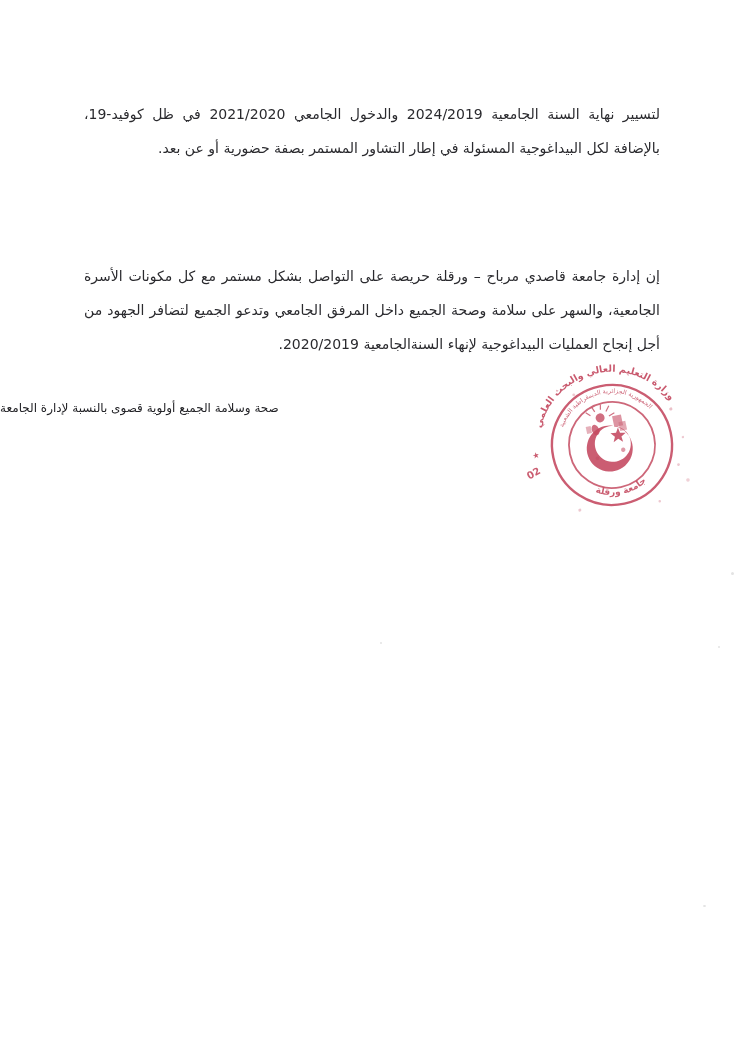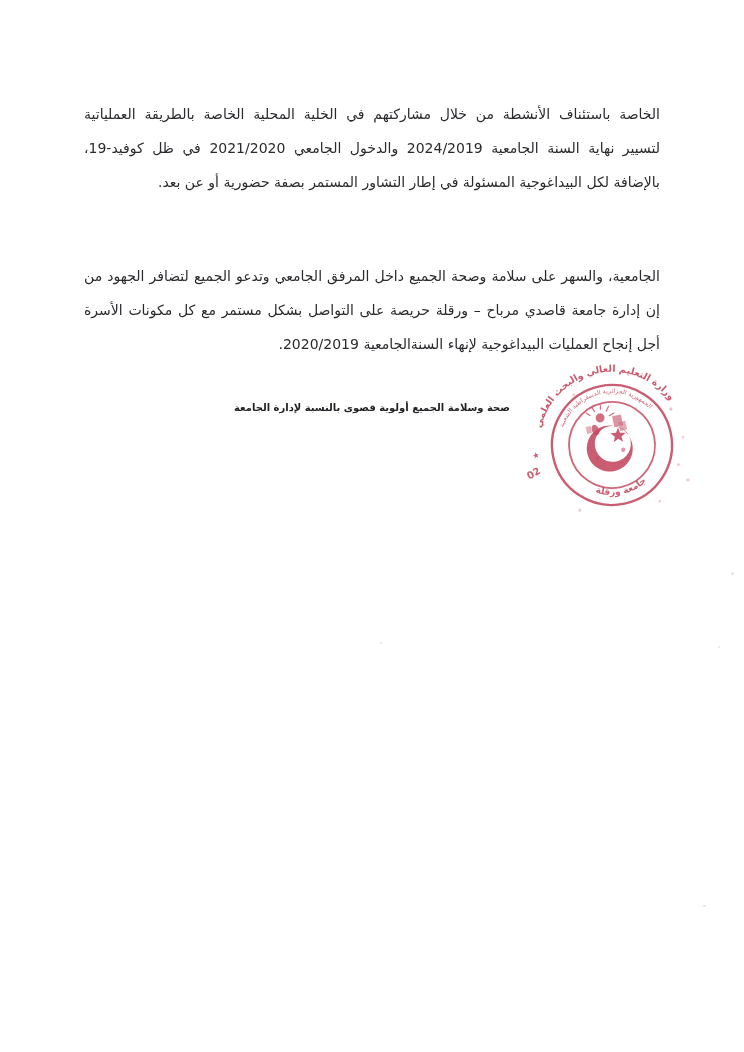--- a/index.html
+++ b/index.html
@@ -25,23 +25,23 @@
     direction:rtl;
   }
   .para .line{display:block;}
   .para .line.j{text-align:justify;text-align-last:justify;}
   .para .line.e{text-align:right;}
   .para1{top:97px;}
   .para2{top:259px;}
   .closing{
     position:absolute;
     top:395px;left:0;right:0;
-    text-align:center;
-    font-size:10px;
-    font-weight:bold;
+    text-align:left;
+    font-size:12px;
+    font-weight:normal;
     color:#222226;
     white-space:nowrap;
     line-height:26px;
     direction:rtl;
   }
   
   .stamp{
     position:absolute;
     left:527px;top:360px;
     width:170px;height:170px;
@@ -60,28 +60,27 @@
   .s2{width:2px;height:2px;left:718px;top:646px;}
   .s3{width:3px;height:2px;left:703px;top:905px;}
   .s4{width:2px;height:2px;left:380px;top:642px;}
 </style>
 </head>
 <body>
 
 <div class="page">
 
   <div class="para para1">
-    <span class="line j">الخاصة باستئناف الأنشطة من خلال مشاركتهم في الخلية المحلية الخاصة بالطريقة العملياتية</span>
     <span class="line j">لتسيير نهاية السنة الجامعية 2024/2019 والدخول الجامعي 2021/2020 في ظل كوفيد-19،</span>
     <span class="line e">بالإضافة لكل البيداغوجية المسئولة في إطار التشاور المستمر بصفة حضورية أو عن بعد.</span>
   </div>
 
   <div class="para para2">
+    <span class="line j">إن إدارة جامعة قاصدي مرباح – ورقلة حريصة على التواصل بشكل مستمر مع كل مكونات الأسرة</span>
     <span class="line j">الجامعية، والسهر على سلامة وصحة الجميع داخل المرفق الجامعي وتدعو الجميع لتضافر الجهود من</span>
-    <span class="line j">إن إدارة جامعة قاصدي مرباح – ورقلة حريصة على التواصل بشكل مستمر مع كل مكونات الأسرة</span>
     <span class="line e">أجل إنجاح العمليات البيداغوجية لإنهاء السنةالجامعية 2020/2019.</span>
   </div>
 
   <div class="closing">صحة وسلامة الجميع أولوية قصوى بالنسبة لإدارة الجامعة</div>
 
   <div class="stamp">
     <svg viewBox="0 0 170 170">
       <g transform="rotate(-12 85 85)" fill="none" stroke="#c03d55">
 
         <circle cx="85" cy="85" r="60" stroke-width="2.4" opacity="0.9" stroke="#c03d55"></circle>

